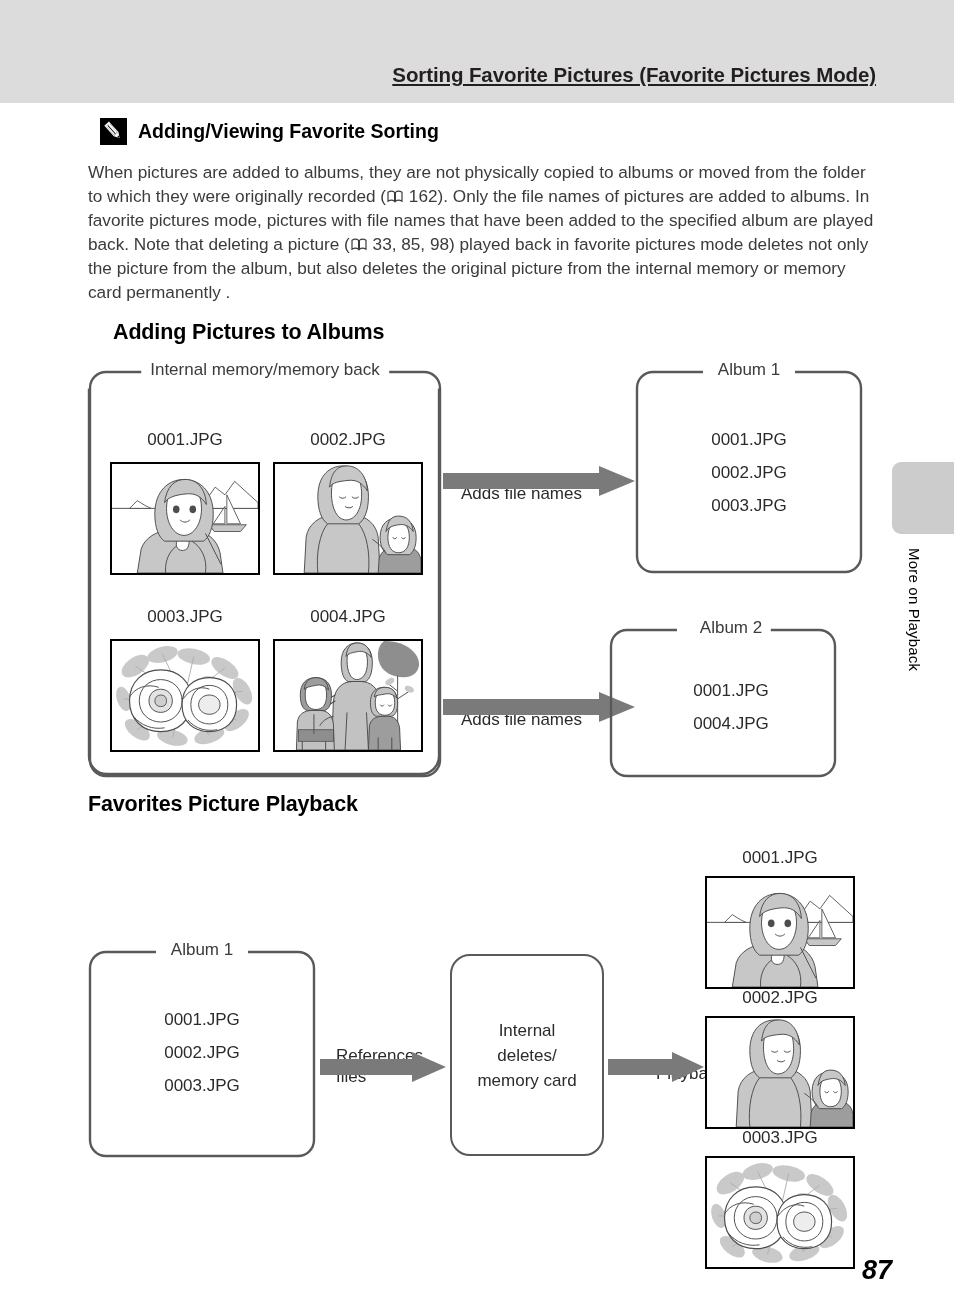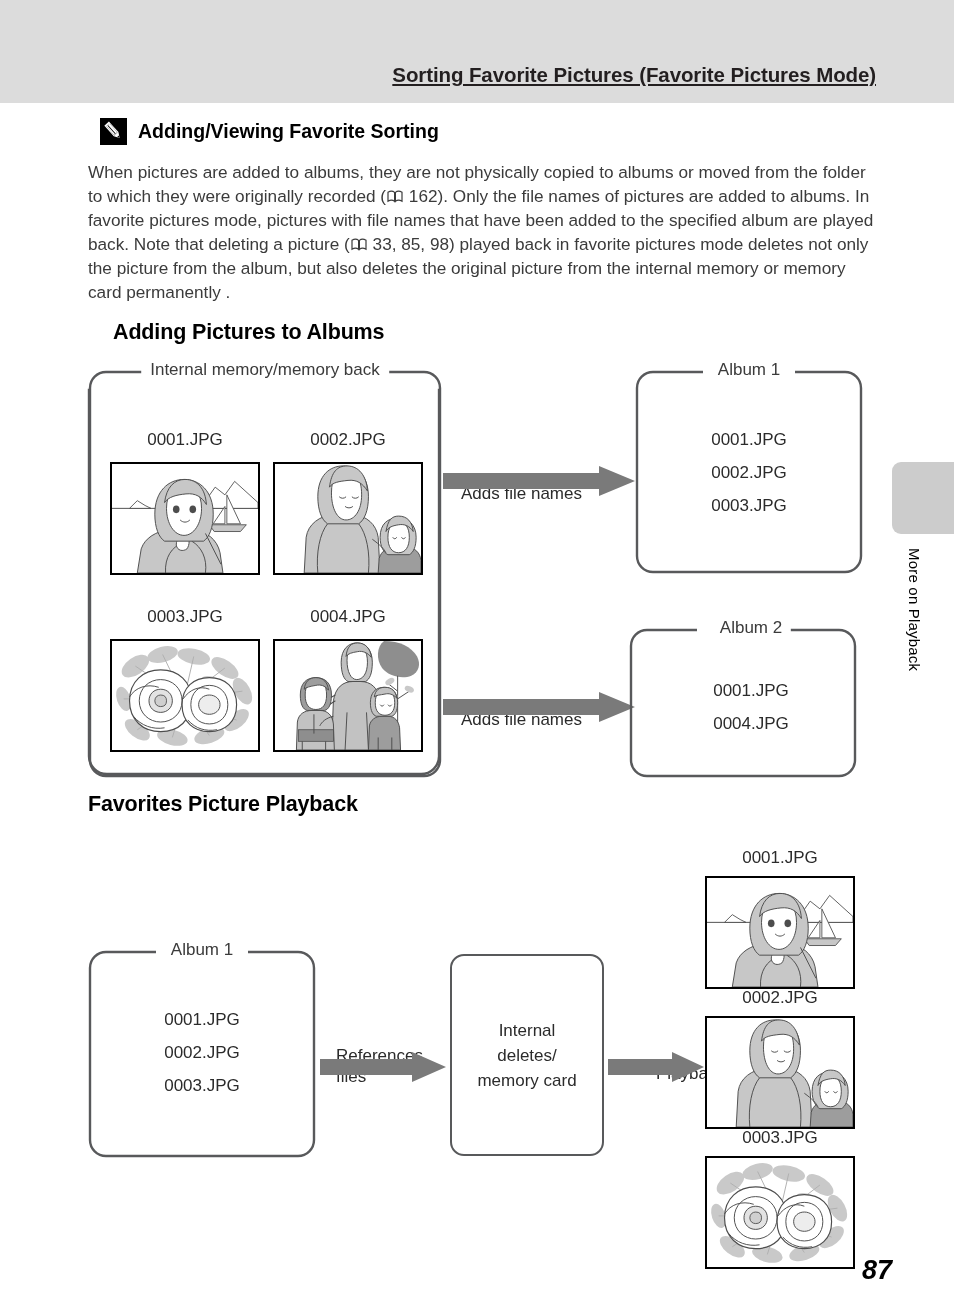--- a/index.html
+++ b/index.html
@@ -60,21 +60,21 @@
     background:#fff;padding:0 9px;font-size:17px;color:#3b3b3b;
     white-space:nowrap;line-height:20px;
   }
   
   .fname{
     position:absolute;font-size:17px;color:#2b2b2b;white-space:nowrap;
     left:50%;transform:translateX(-50%);
   }
   
   .pbox{
-    position:absolute;border:2.2px solid #58595b;border-radius:14px;
+    position:absolute;border:2.2px solid #58595b;border-radius:20px;
     box-sizing:border-box;background:#fff;
   }
   .pbox .ptext{
     position:absolute;left:0;right:0;top:50%;transform:translateY(-50%);
     text-align:center;font-size:17px;color:#2b2b2b;line-height:25px;
   }
   
   .arrow{position:absolute;}
   .arrow svg{display:block;}
   .arrow-label{
@@ -330,21 +330,21 @@
     <path d="M2 18 A16 16 0 0 1 18 2 L68 2" fill="none" stroke="#58595b" stroke-width="2.4"></path>
     <path d="M226 18 A16 16 0 0 0 210 2 L160 2" fill="none" stroke="#58595b" stroke-width="2.4"></path>
     <path d="M2 18 L2 186 A16 16 0 0 0 18 202 L210 202 A16 16 0 0 0 226 186 L226 18" fill="none" stroke="#58595b" stroke-width="2.4"></path>
   </svg>
   <div class="lbl">Album 1</div>
   <div class="fname" style="top:60px;">0001.JPG</div>
   <div class="fname" style="top:93px;">0002.JPG</div>
   <div class="fname" style="top:126px;">0003.JPG</div>
 </div>
 
-<div class="lbox" style="left:629px;top:628px;width:244px;height:152px;">
+<div class="lbox" style="left:609px;top:628px;width:244px;height:152px;">
   <svg width="228" height="152" viewBox="0 0 228 152">
     <path d="M2 18 A16 16 0 0 1 18 2 L68 2" fill="none" stroke="#58595b" stroke-width="2.4"></path>
     <path d="M226 18 A16 16 0 0 0 210 2 L160 2" fill="none" stroke="#58595b" stroke-width="2.4"></path>
     <path d="M2 18 L2 132 A16 16 0 0 0 18 148 L210 148 A16 16 0 0 0 226 132 L226 18" fill="none" stroke="#58595b" stroke-width="2.4"></path>
   </svg>
   <div class="lbl">Album 2</div>
   <div class="fname" style="top:53px;">0001.JPG</div>
   <div class="fname" style="top:86px;">0004.JPG</div>
 </div>
 

